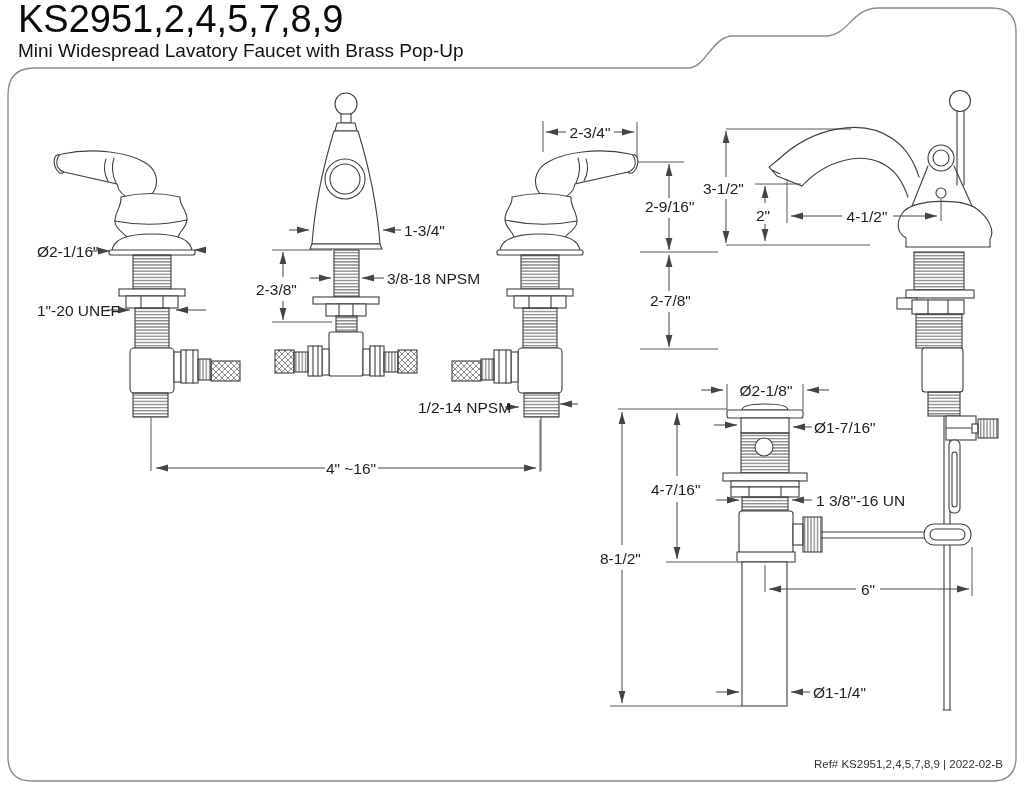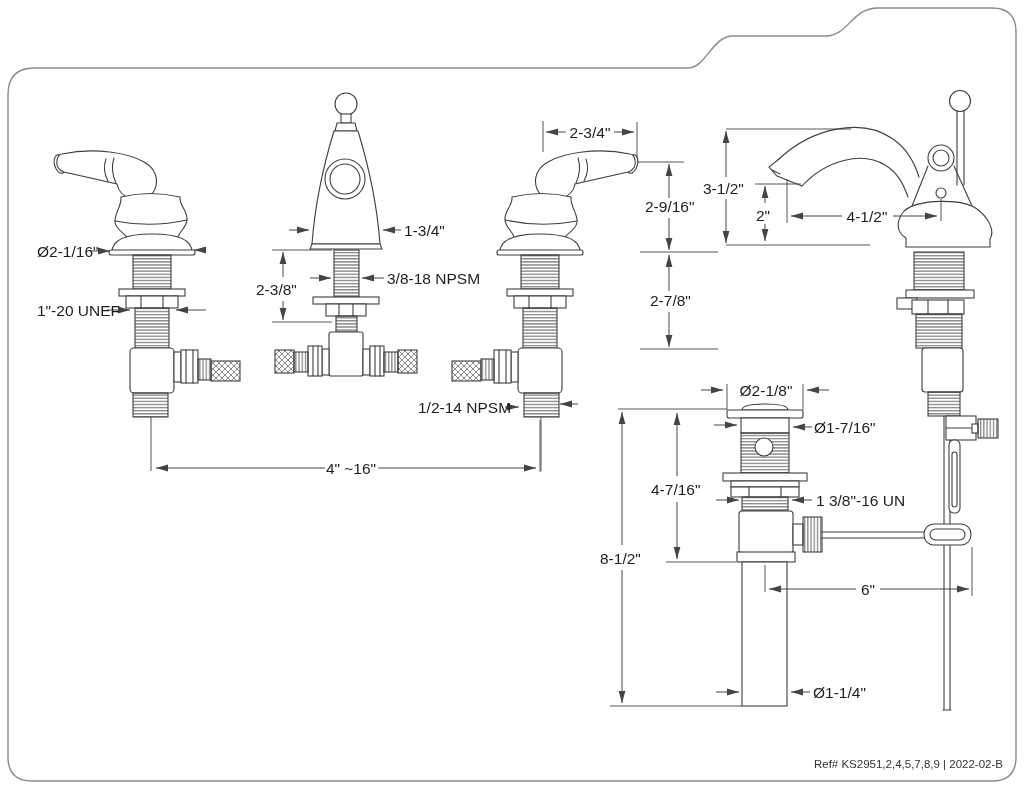--- a/index.html
+++ b/index.html
@@ -18,20 +18,24 @@
   .ext{stroke:#444;fill:none;stroke-width:0.9;}
   .dl{font:15.5px "Liberation Sans",sans-serif;fill:#1e1e1e;}
   .ref{font:11.5px "Liberation Sans",sans-serif;fill:#333;}
   .frame{stroke:#8a8a8a;fill:none;stroke-width:1.4;}
 </style>
 </head>
 <body>
 
 <div class="sheet">
 
+  <div class="titleblock">
+    <h1>KS2951,2,4,5,7,8,9</h1>
+    <h2>Mini Widespread Lavatory Faucet with Brass Pop-Up</h2>
+  </div>
 
   <svg width="1024" height="788" viewBox="0 0 1024 788">
     <defs>
       <pattern id="thr" width="6" height="3.1" patternUnits="userSpaceOnUse">
         <path d="M0,1.5 H6" stroke="#4a4a4a" stroke-width="0.9"></path>
       </pattern>
       <pattern id="vl" width="3.2" height="6" patternUnits="userSpaceOnUse">
         <path d="M1.5,0 V6" stroke="#4a4a4a" stroke-width="0.85"></path>
       </pattern>
       <pattern id="br" width="6" height="6" patternUnits="userSpaceOnUse">

